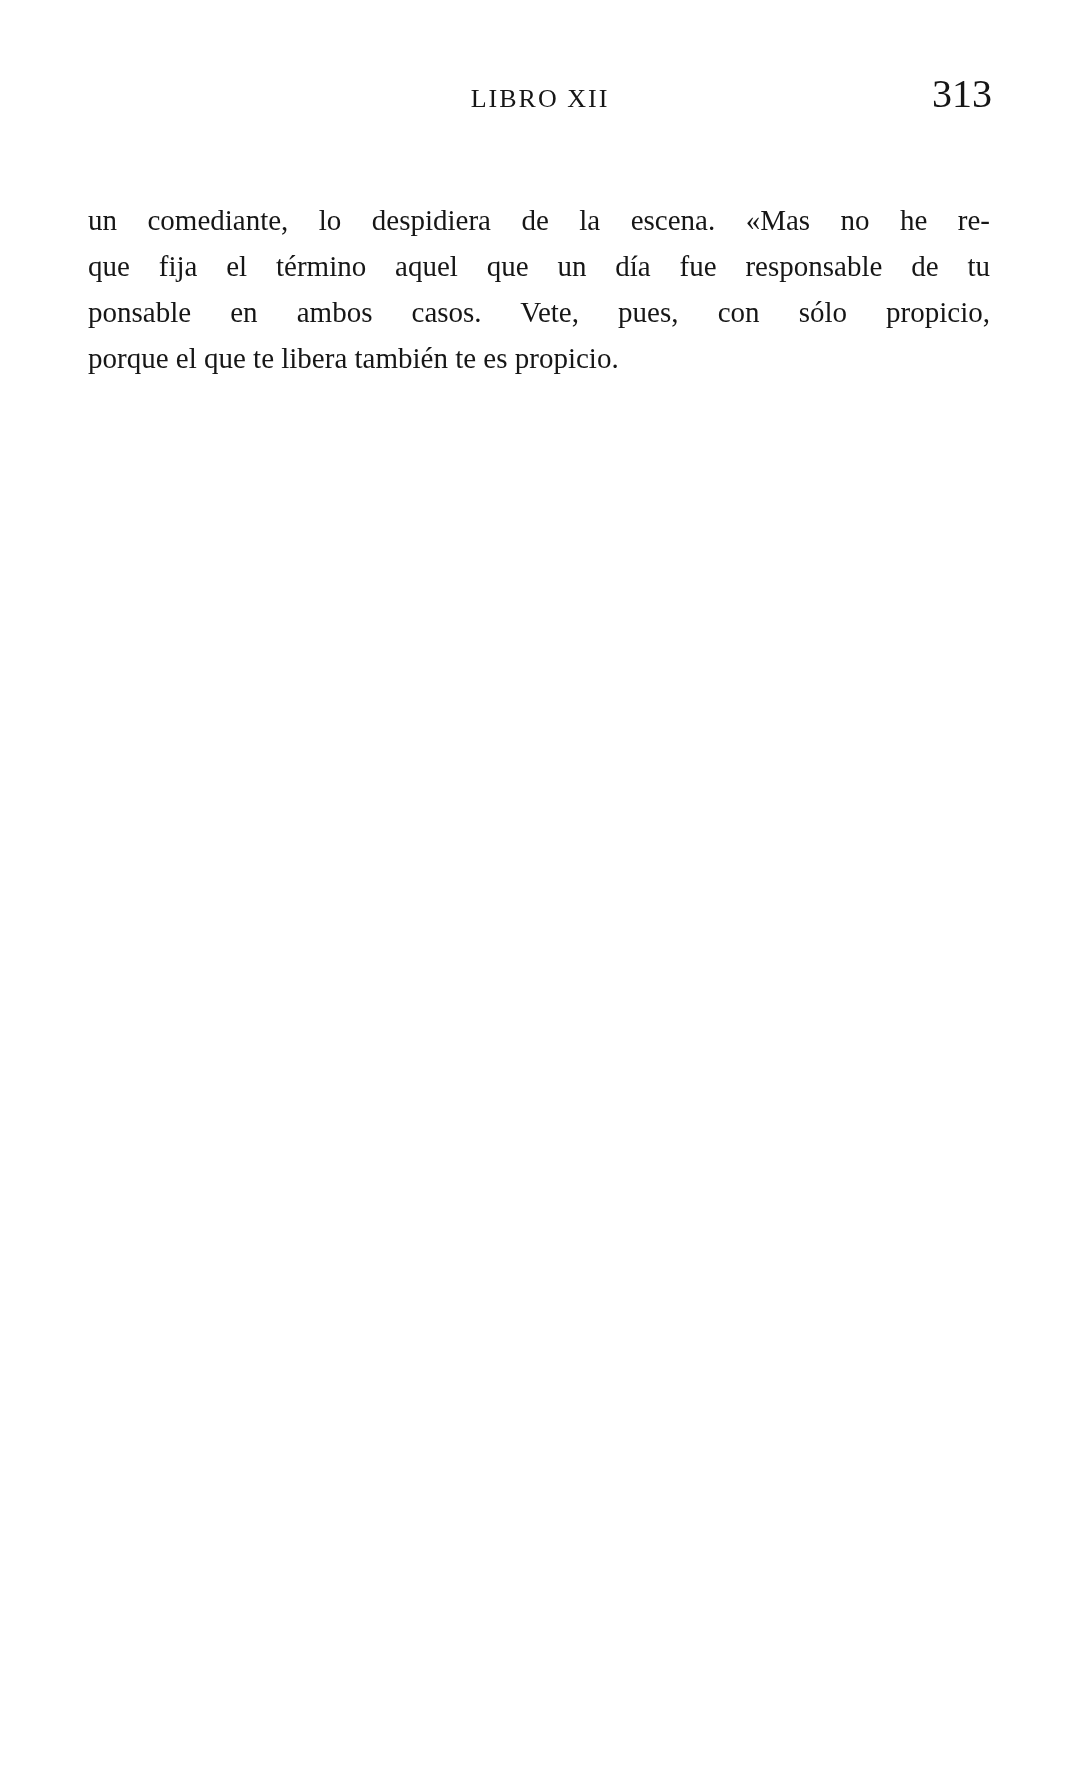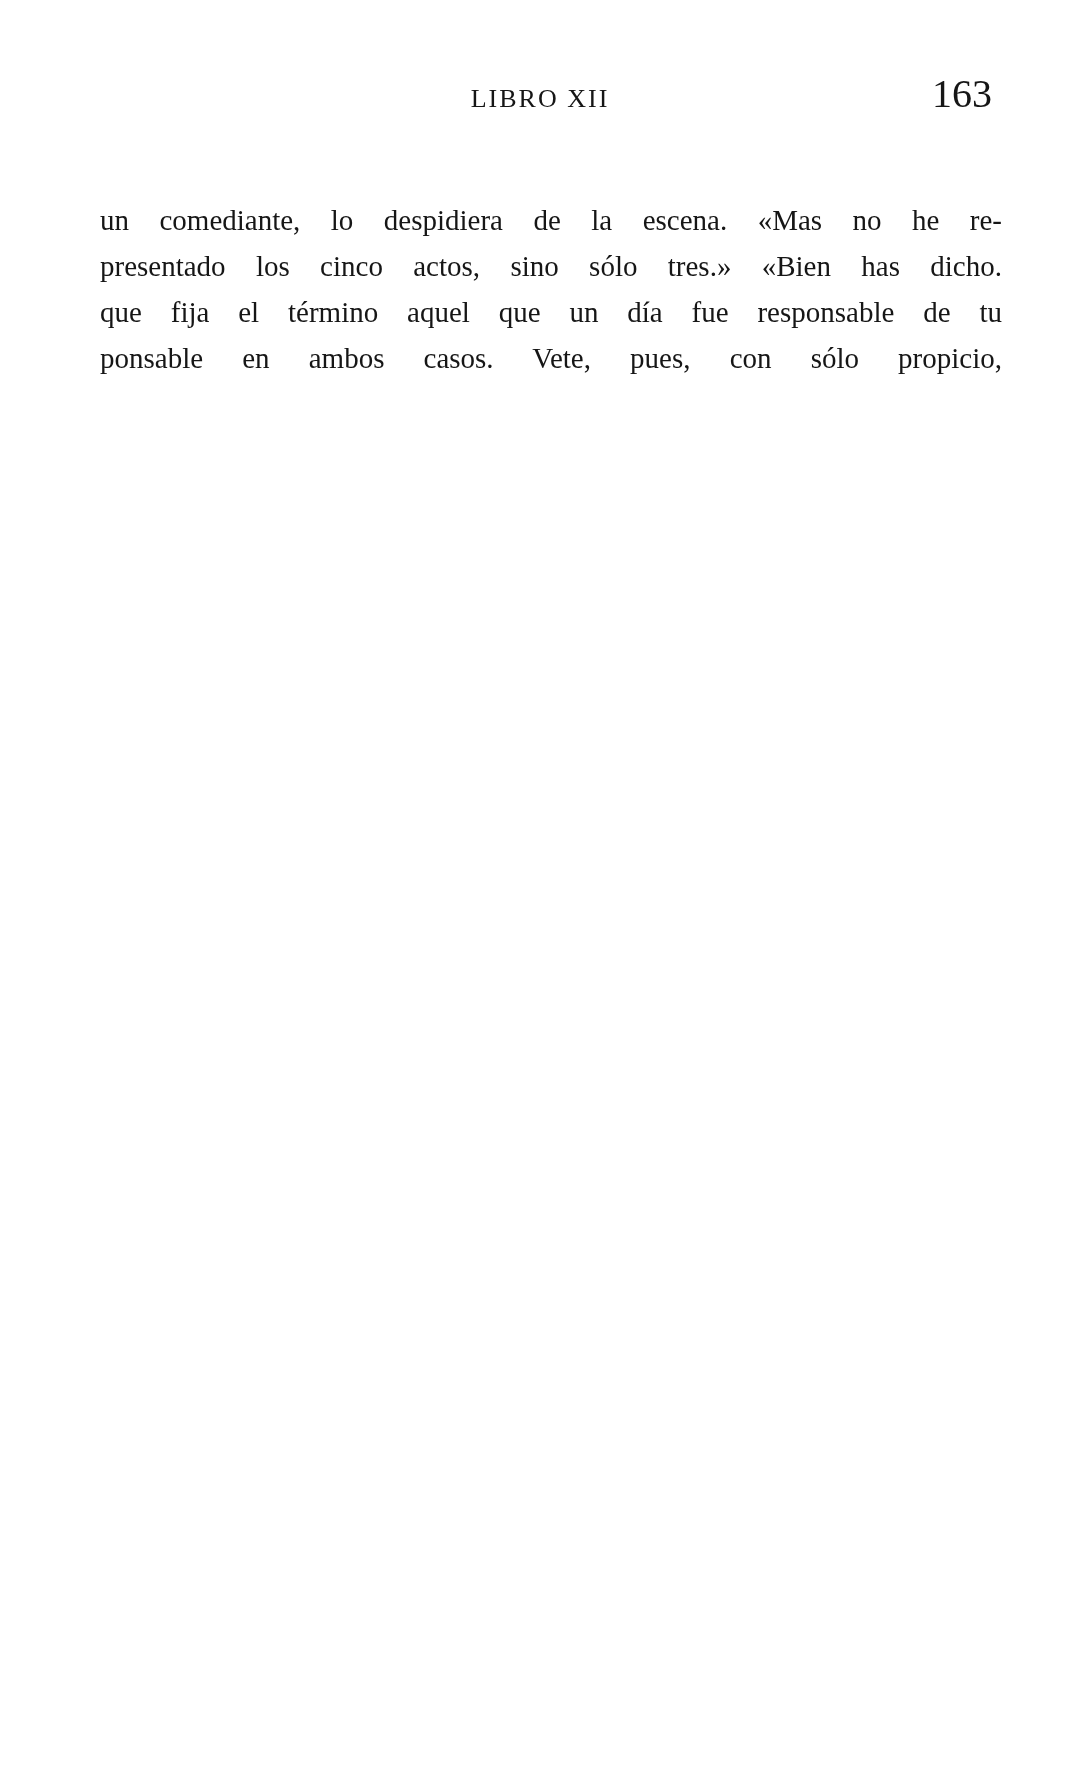--- a/index.html
+++ b/index.html
@@ -37,21 +37,21 @@
   .page-number {
     position: absolute;
     right: 88px;
     top: 0;
     font-size: 40px;
     line-height: 40px;
     white-space: nowrap;
   }
   .body-text {
     position: absolute;
-    left: 100px;
+    left: 88px;
     top: 197px;
     width: 902px;
     font-size: 29px;
     line-height: 46px;
   }
   .line {
     text-align: justify;
     white-space: normal;
   }
   .line.justify {
@@ -61,23 +61,23 @@
     text-align-last: left;
   }
 </style>
 </head>
 <body>
 
 <div class="page">
 
   <div class="running-header">
     <span class="running-title">LIBRO XII</span>
-    <span class="page-number">163</span>
+    <span class="page-number">313</span>
   </div>
 
   <div class="body-text">
     <div class="line justify">un comediante, lo despidiera de la escena. «Mas no he re-</div>
-    <div class="line justify">presentado los cinco actos, sino sólo tres.» «Bien has dicho.</div>
     <div class="line justify">que fija el término aquel que un día fue responsable de tu</div>
     <div class="line justify">ponsable en ambos casos. Vete, pues, con sólo propicio,</div>
+    <div class="line last">porque el que te libera también te es propicio.</div>
   </div>
 
 </div>
 
 </body></html>

